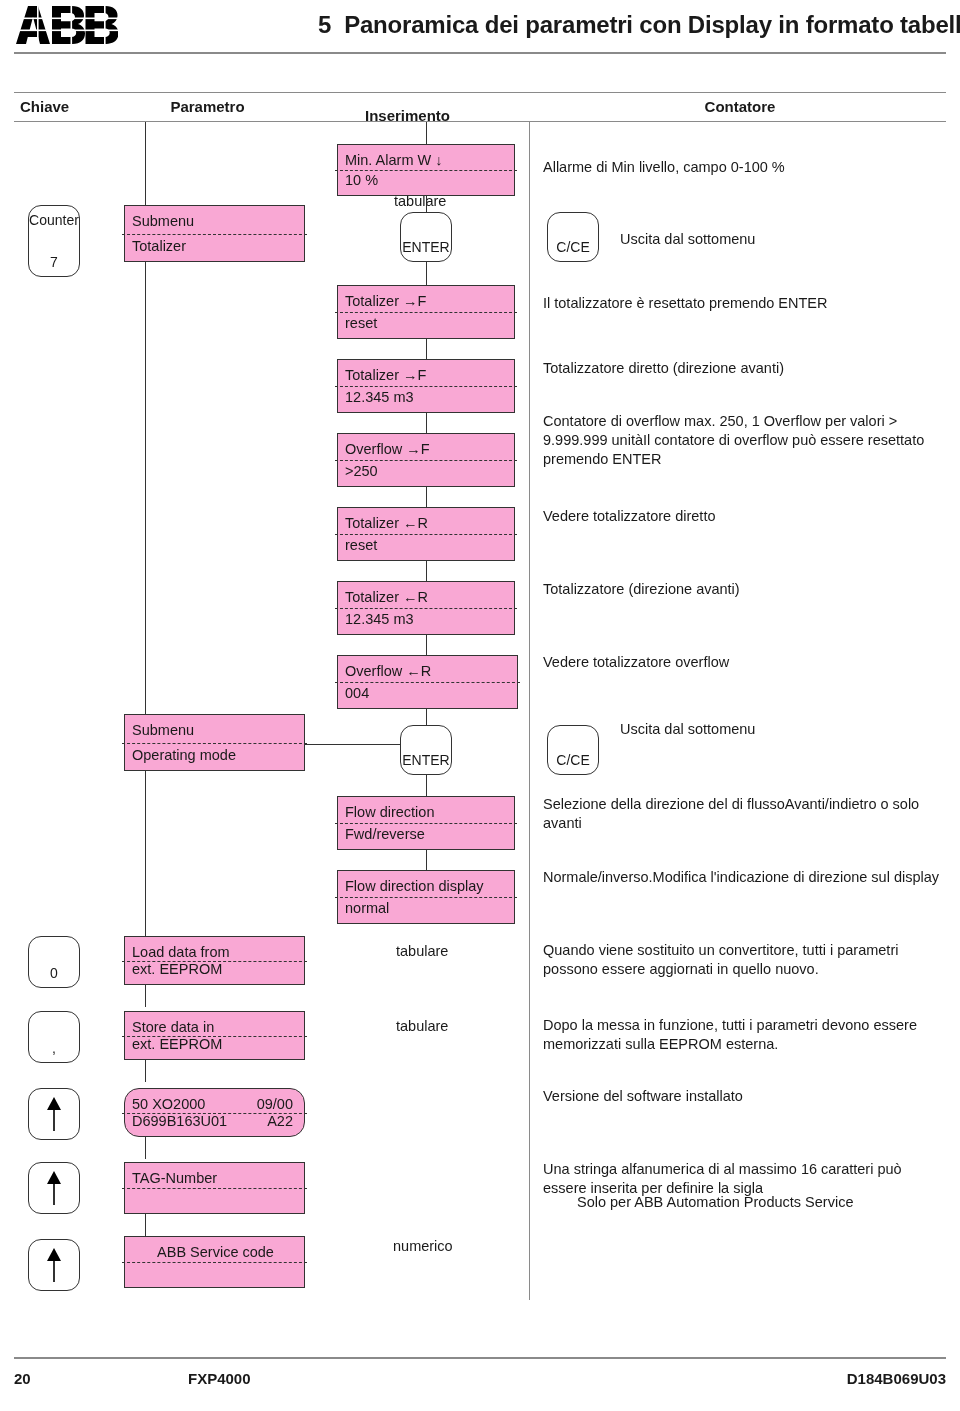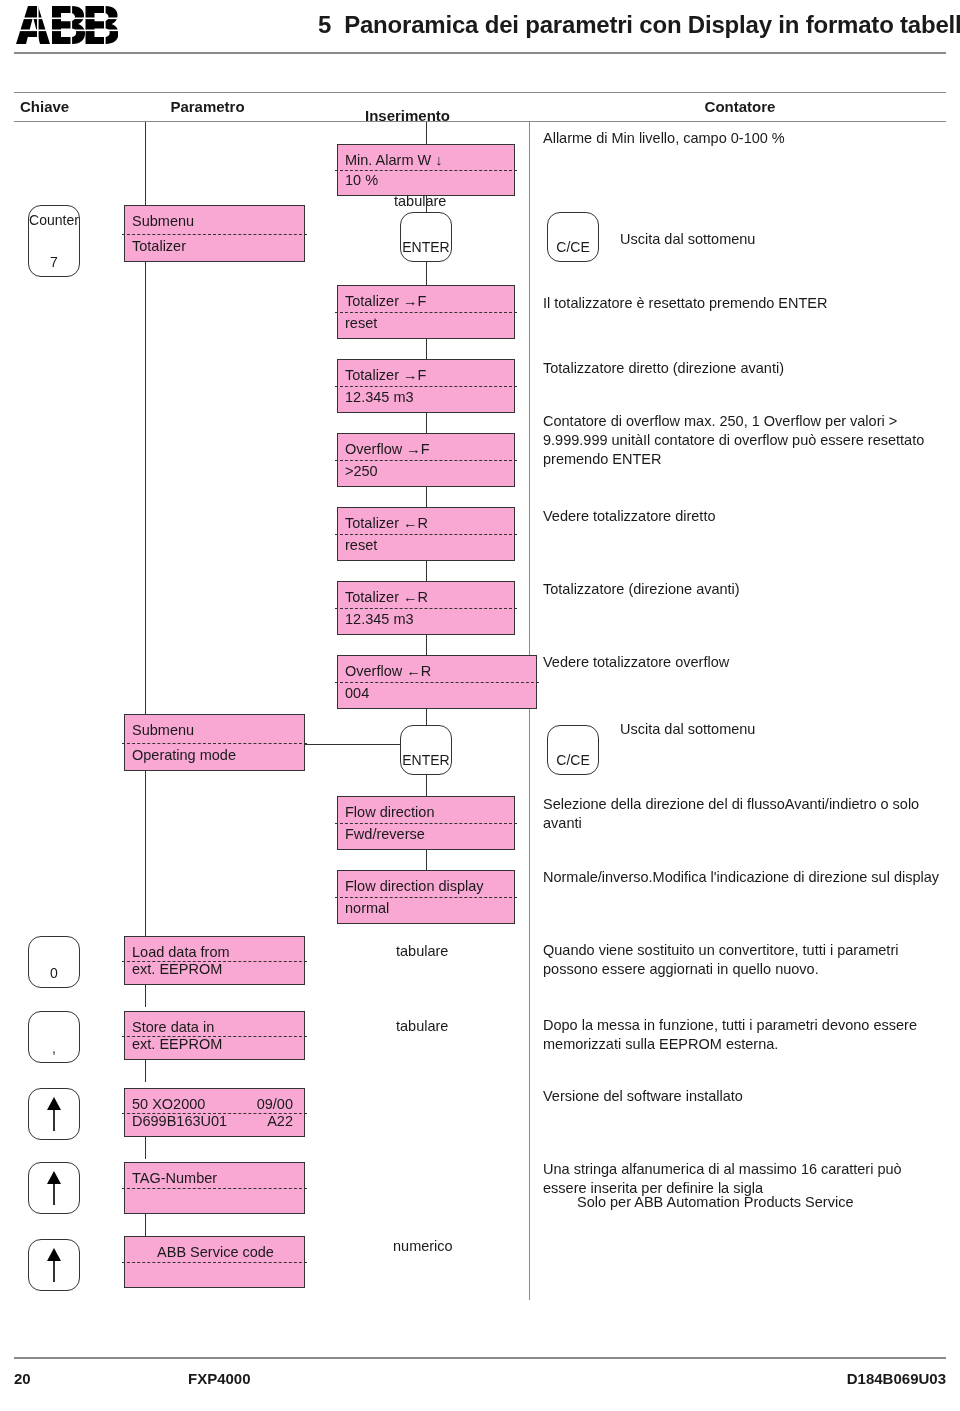--- a/index.html
+++ b/index.html
@@ -312,21 +312,21 @@
     <div class="prow top">Load data from</div>
     <div class="prow bot">ext. EEPROM</div>
   </div>
 
   <div class="pbox" style="left:124px; top:1011px; width:181px; height:49px;">
     <div class="dash"></div>
     <div class="prow top">Store data in</div>
     <div class="prow bot">ext. EEPROM</div>
   </div>
 
-  <div class="pbox" style="left:124px; top:1088px; width:181px; height:49px;">
+  <div class="pbox" style="left:124px; top:1088px; width:181px; height:49px;border-radius:15px;">
     <div class="dash"></div>
     <div class="prow top">
       <span>50 XO2000</span>
       <span class="right">09/00</span>
     </div>
     <div class="prow bot">
       <span>D699B163U01</span>
       <span class="right">A22</span>
     </div>
   </div>
@@ -372,21 +372,21 @@
     <div class="prow top">Totalizer ←R</div>
     <div class="prow bot">reset</div>
   </div>
 
   <div class="pbox" style="left:337px; top:581px; width:178px; height:54px;">
     <div class="dash"></div>
     <div class="prow top">Totalizer ←R</div>
     <div class="prow bot">12.345 m3</div>
   </div>
 
-  <div class="pbox" style="left:337px; top:655px; width:200px; height:54px;">
+  <div class="pbox" style="left:337px; top:655px; width:181px; height:54px;">
     <div class="dash"></div>
     <div class="prow top">Overflow ←R</div>
     <div class="prow bot">004</div>
   </div>
 
   <div class="pbox" style="left:337px; top:796px; width:178px; height:54px;">
     <div class="dash"></div>
     <div class="prow top">Flow direction</div>
     <div class="prow bot">Fwd/reverse</div>
   </div>
@@ -394,21 +394,21 @@
   <div class="pbox" style="left:337px; top:870px; width:178px; height:54px;padding-left:12px;">
     <div class="dash"></div>
     <div class="prow top">Flow direction display</div>
     <div class="prow bot">normal</div>
   </div>
 
   <div class="flabel" style="left:396px; top:944px;">tabulare</div>
   <div class="flabel" style="left:396px; top:1019px;">tabulare</div>
   <div class="flabel" style="left:393px; top:1239px;">numerico</div>
 
-  <div class="comment" style="top:129px;">Allarme di Min livello, campo 0-100 %</div>
+  <div class="comment" style="top:158px;">Allarme di Min livello, campo 0-100 %</div>
   <div class="comment" style="left:620px; top:230px;">Uscita dal sottomenu</div>
   <div class="comment" style="top:294px;">Il totalizzatore è resettato premendo ENTER</div>
   <div class="comment" style="top:359px;">Totalizzatore diretto (direzione avanti)</div>
   <div class="comment" style="top:412px;">Contatore di overflow max. 250, 1 Overflow per valori &gt; 9.999.999 unitàIl contatore di overflow può essere resettato premendo ENTER</div>
   <div class="comment" style="top:507px;">Vedere totalizzatore diretto</div>
   <div class="comment" style="top:580px;">Totalizzatore (direzione avanti)</div>
   <div class="comment" style="top:653px;">Vedere totalizzatore overflow</div>
   <div class="comment" style="left:620px; top:720px;">Uscita dal sottomenu</div>
   <div class="comment" style="top:795px;">Selezione della direzione del di flussoAvanti/indietro o solo avanti</div>
   <div class="comment" style="top:868px;">Normale/inverso.Modifica l'indicazione di direzione sul display</div>

